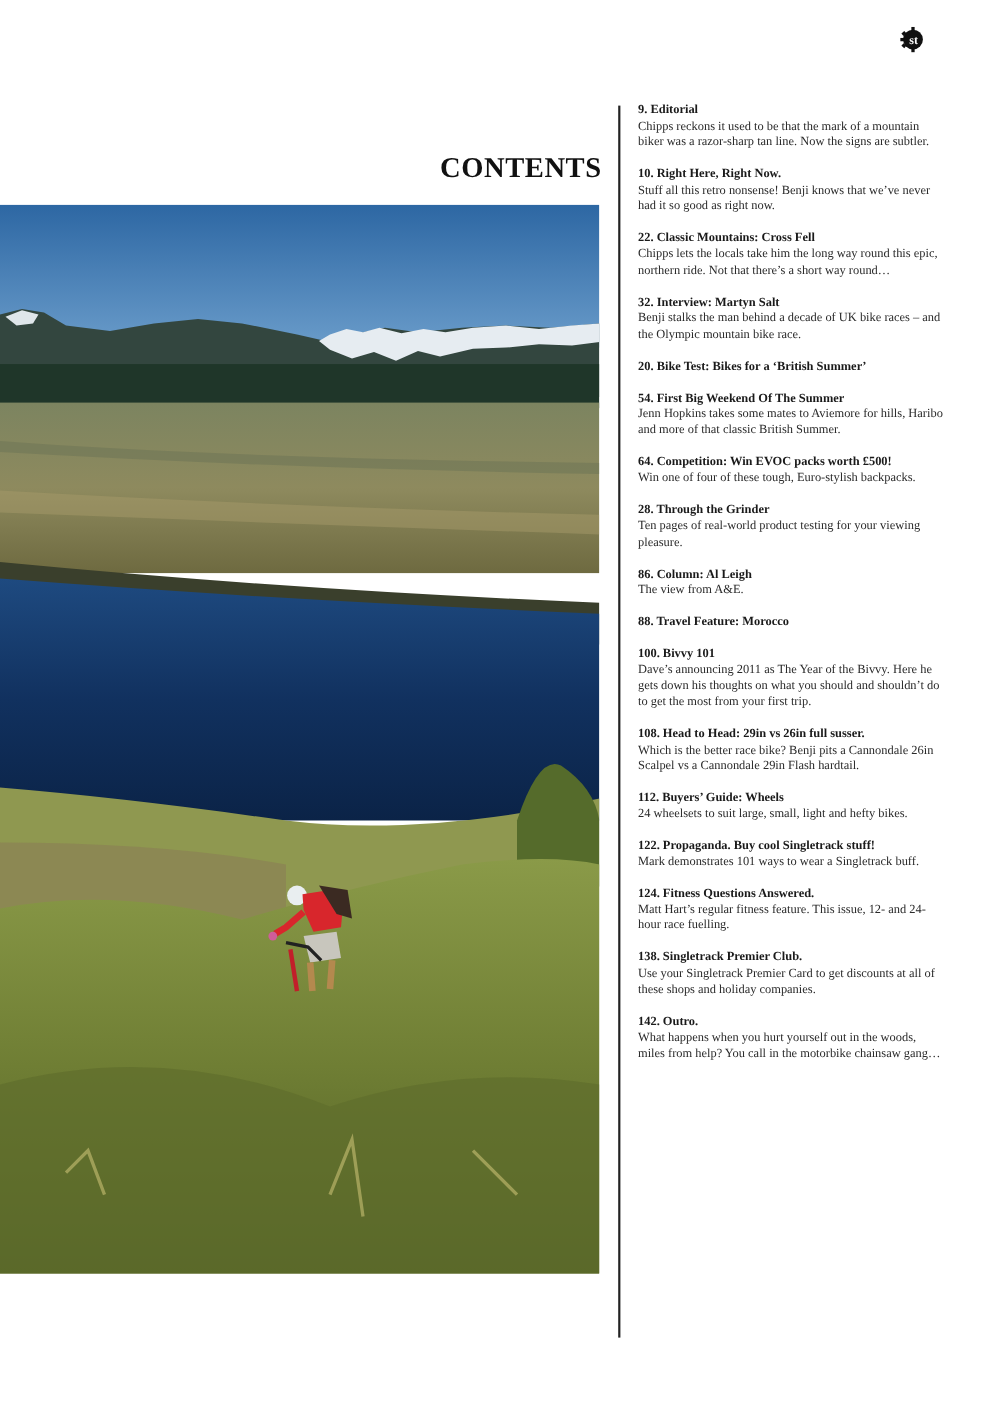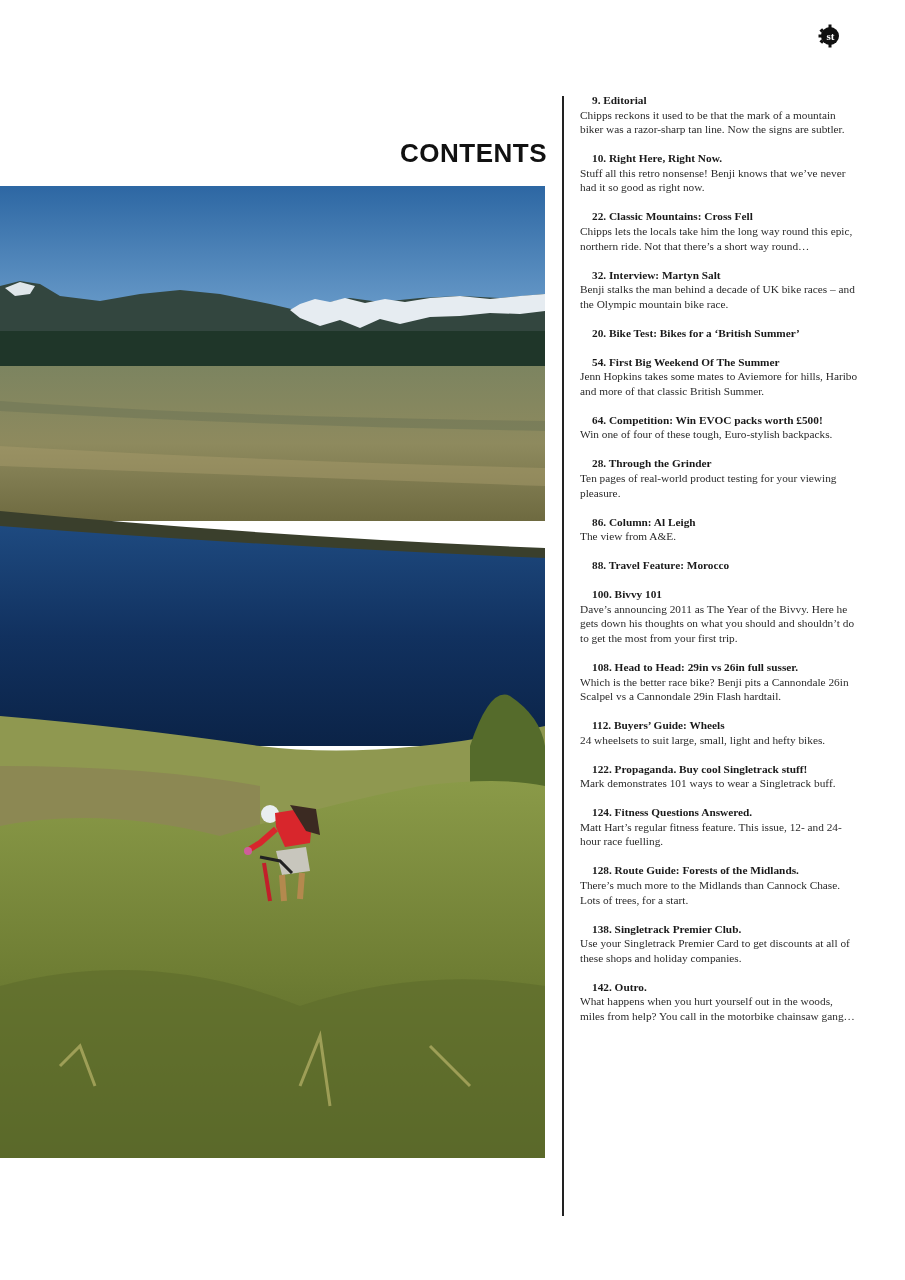--- a/index.html
+++ b/index.html
@@ -6,36 +6,36 @@
   body {
     width:905px; height:1280px; position:relative; overflow:hidden;
     background:#ffffff; color:#231f20;
     font-family:"Liberation Serif","DejaVu Serif",serif;
   }
   .logo {
     position:absolute; left:818px; top:24px; width:24px; height:24px;
   }
   .title {
     position:absolute; left:360px; top:138px; width:187px; text-align:right;
-    font-family:Liberation Sans, sans-serif;
+    font-family:Liberation Serif, serif;
     font-weight:bold; font-size:26px; letter-spacing:0.5px; color:#111;
   }
   .photo {
     position:absolute; left:0; top:186px; width:545px; height:972px; overflow:hidden;
   }
   .photo svg { display:block; }
   .rule {
     position:absolute; left:562px; top:96px; width:2px; height:1120px; background:#222;
   }
   .toc {
     position:absolute; left:580px; top:93px; width:280px;
     font-size:11.3px; line-height:14.6px; color:#2a2a2a;
   }
   .entry { margin:0 0 14.4px 0; }
-  .entry-title { font-weight:bold; color:#1a1a1a; display:block;margin-left:12px; }
+  .entry-title { font-weight:bold; color:#1a1a1a; display:block; }
   .entry-desc { display:block; }
 </style>
 </head>
 <body>
 
 <div class="logo">
   <svg width="24" height="24" viewBox="0 0 24 24">
     <g fill="#111">
       <circle cx="12" cy="12" r="9"></circle>
       <rect x="10.5" y="0.5" width="3" height="4"></rect>
@@ -169,24 +169,20 @@
     </div>
   <div class="entry">
       <span class="entry-title">122. Propaganda. Buy cool Singletrack stuff!</span>
       <span class="entry-desc">Mark demonstrates 101 ways to wear a Singletrack buff.</span>
     </div>
   <div class="entry">
       <span class="entry-title">124. Fitness Questions Answered.</span>
       <span class="entry-desc">Matt Hart’s regular fitness feature. This issue, 12- and 24-hour race fuelling.</span>
     </div>
   <div class="entry">
-      <span class="entry-title">128. Route Guide: Forests of the Midlands.</span>
-      <span class="entry-desc">There’s much more to the Midlands than Cannock Chase. Lots of trees, for a start.</span>
-    </div>
-  <div class="entry">
       <span class="entry-title">138. Singletrack Premier Club.</span>
       <span class="entry-desc">Use your Singletrack Premier Card to get discounts at all of these shops and holiday companies.</span>
     </div>
   <div class="entry">
       <span class="entry-title">142. Outro.</span>
       <span class="entry-desc">What happens when you hurt yourself out in the woods, miles from help? You call in the motorbike chainsaw gang…</span>
     </div>
 </div>
 
 </body></html>

